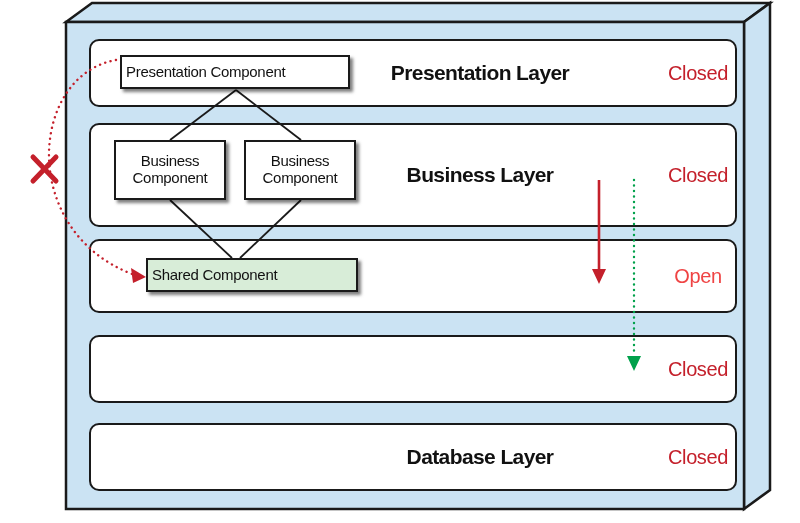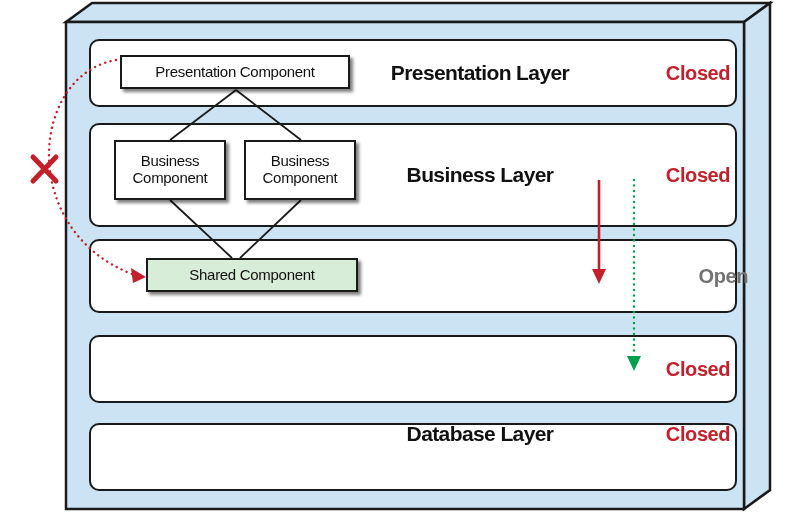--- a/index.html
+++ b/index.html
@@ -2,43 +2,43 @@
 <html><head>
 <meta charset="utf-8">
 <style>
   html,body{margin:0;padding:0;background:#ffffff;}
   .stage{
     position:relative;width:800px;height:523px;background:#ffffff;overflow:hidden;
     font-family:"Liberation Sans", sans-serif;
   }
   .stage svg{position:absolute;left:0;top:0;}
   .component{
-    position:absolute;display:flex;align-items:center;justify-content:center;
+    position:absolute;display:flex;align-items:center;
     background:#ffffff;border:2px solid #1a1a1a;
     box-shadow:3px 3px 3px rgba(0,0,0,0.5);
     font-size:15px;line-height:1.12;text-align:center;color:#111;
     letter-spacing:-0.3px;box-sizing:border-box;padding:2px 4px;
   }
   .comp-presentation{left:120px;top:55px;width:230px;height:34px;}
   .comp-business-left{left:114px;top:140px;width:112px;height:60px;}
   .comp-business-right{left:244px;top:140px;width:112px;height:60px;}
   .comp-shared{left:146px;top:258px;width:212px;height:34px;}
   .layer-name{
     position:absolute;left:350px;width:260px;height:28px;line-height:28px;
     text-align:center;font-size:21px;font-weight:700;color:#111;letter-spacing:-0.6px;
   }
   .layer-status{
     position:absolute;left:648px;width:100px;height:28px;line-height:28px;
-    text-align:center;font-size:20px;font-weight:700;letter-spacing:-0.4px;
+    text-align:center;font-size:20px;font-weight:400;letter-spacing:-0.4px;
   }
   .ln-1,.st-1{top:59px;}
   .ln-2,.st-2{top:161px;}
   .ln-3,.st-3{top:262px;}
   .ln-4,.st-4{top:355px;}
-  .ln-5,.st-5{top:420px;}
+  .ln-5,.st-5{top:443px;}
 </style>
 </head>
 <body>
 
 <div class="stage">
 
   <svg width="800" height="523" viewBox="0 0 800 523">
 
     <polygon points="66,22 92,3 770,3 744,22" stroke="#1a1a1a" stroke-width="2.5" fill="#cbe3f3"></polygon>
     <polygon points="744,22 770,3 770,490 744,509" stroke="#1a1a1a" stroke-width="2.5" fill="#cbe3f3"></polygon>
@@ -82,17 +82,17 @@
   <div class="component comp-shared" style="background-color: rgb(216, 237, 216);">
     <span>Shared Component</span>
   </div>
 
   <div class="layer-name ln-1">Presentation Layer</div>
   <div class="layer-name ln-2">Business Layer</div>
   <div class="layer-name ln-5">Database Layer</div>
 
   <div class="layer-status st-1" style="color: rgb(196, 32, 43);">Closed</div>
   <div class="layer-status st-2" style="color: rgb(196, 32, 43);">Closed</div>
-  <div class="layer-status st-3" style="color: #737373; text-align: right;">Open</div>
+  <div class="layer-status st-3" style="color: #ef4444;">Open</div>
   <div class="layer-status st-4" style="color: rgb(196, 32, 43);">Closed</div>
   <div class="layer-status st-5" style="color: rgb(196, 32, 43);">Closed</div>
 
 </div>
 
 </body></html>

